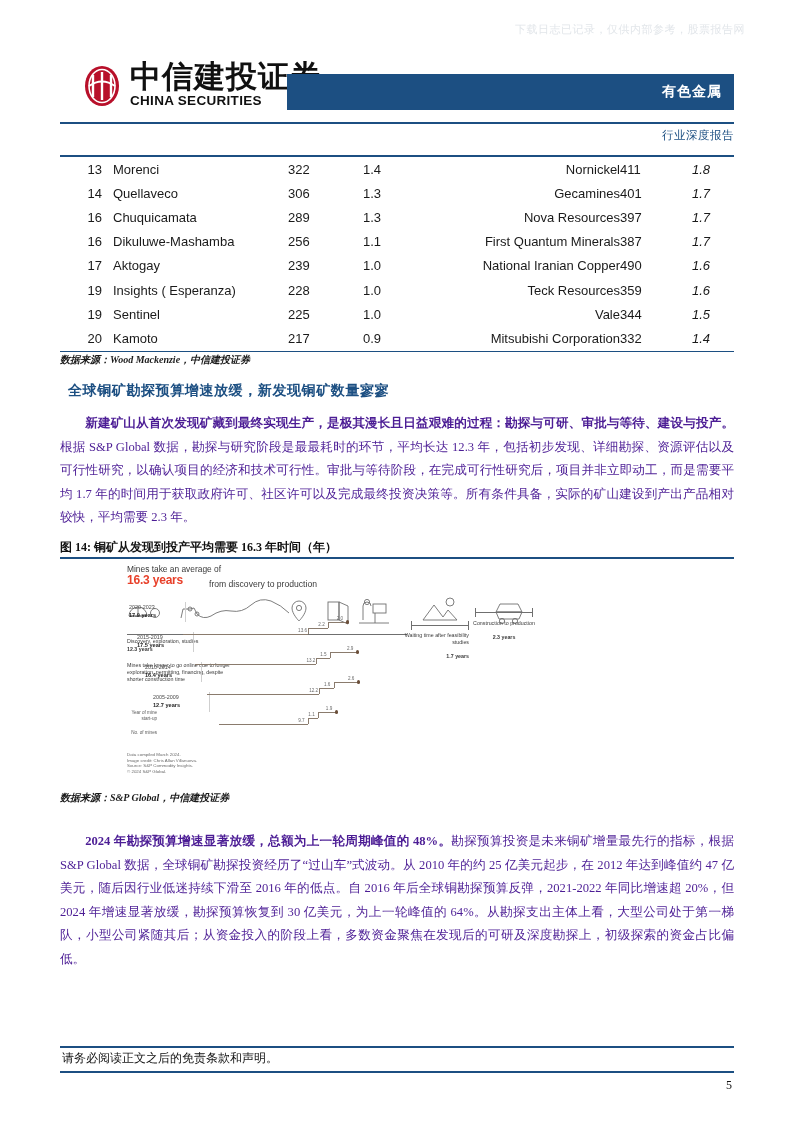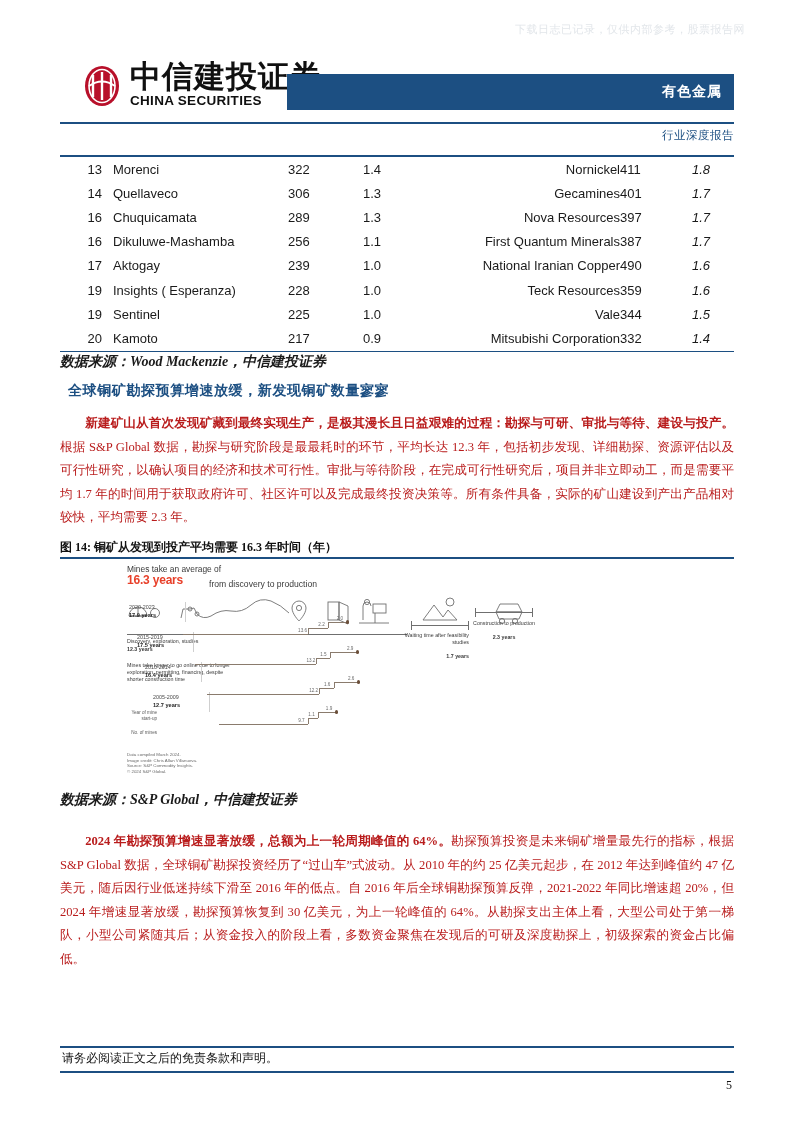--- a/index.html
+++ b/index.html
@@ -42,31 +42,31 @@
   table.data td{padding:4.6px 0;vertical-align:middle;white-space:nowrap;}
   .c-rank{width:42px;text-align:right;padding-right:11px !important;}
   .c-mine{width:175px;text-align:left;}
   .c-val{width:75px;text-align:left;}
   .c-share{width:62px;text-align:left;}
   .c-comp{width:195px;text-align:right;margin-left:42px;}
   .c-val2{width:72px;text-align:left;}
   .c-share2{text-align:left;font-style:italic;}
 
   .src{font-family:"Liberation Serif",serif;font-style:italic;font-weight:bold;
-    font-size:14px;color:#1a1a1a;}
+    font-size:10px;color:#1a1a1a;}
   .src-note{position:absolute;left:60px;top:341px;}
 
   
   .sec-head{position:absolute;left:68px;top:370px;
     font-family:"Liberation Sans",sans-serif;font-size:14px;font-weight:bold;
     color:#1c4f82;letter-spacing:.6px;}
 
   
   .para{position:absolute;font-family:"Liberation Serif","DejaVu Serif",serif;
-    font-size:12.6px;line-height:23.5px;color:#b91c1c;text-align:justify;
+    font-size:12.6px;line-height:23.5px;color:#4c1d95;text-align:justify;
     text-justify:inter-ideograph;text-indent:2em;}
   .para b{font-weight:bold;}
   #para1{left:60px;top:400px;width:674px;}
   #para2{left:60px;top:818px;width:674px;}
 
   
   .fig-cap{position:absolute;left:60px;top:527px;
     font-family:"Liberation Serif",serif;font-size:12px;font-weight:bold;color:#111;}
   .fig-rule{position:absolute;left:60px;top:545px;width:674px;height:1.6px;background:#1c4f82;}
   .fig-box{position:absolute;left:60px;top:547px;width:674px;height:225px;background:#fff;}
@@ -327,20 +327,20 @@
       <div class="credits">
           <div>Data compiled March 2024.</div>
           <div>Image credit: Chris Allan Villanueva.</div>
           <div>Source: S&amp;P Commodity Insights.</div>
           <div>© 2024 S&amp;P Global.</div>
         </div>
     </div>
   </div>
   <div class="src fig-src">数据来源：S&amp;P Global，中信建投证券</div>
 
-  <div class="para" id="para2"><b>2024 年勘探预算增速显著放缓，总额为上一轮周期峰值的 64%。</b>勘探预算投资是未来铜矿增量最先行的指标，根据 S&amp;P Global 数据，全球铜矿勘探投资经历了“过山车”式波动。从 2010 年的约 25 亿美元起步，在 2012 年达到峰值约 47 亿美元，随后因行业低迷持续下滑至 2016 年的低点。自 2016 年后全球铜勘探预算反弹，2021-2022 年同比增速超 20%，但 2024 年增速显著放缓，勘探预算恢复到 30 亿美元，为上一轮峰值的 64%。从勘探支出主体上看，大型公司处于第一梯队，小型公司紧随其后；从资金投入的阶段上看，多数资金聚焦在发现后的可研及深度勘探上，初级探索的资金占比偏低。</div>
+  <div class="para" id="para2"><b>2024 年勘探预算增速显著放缓，总额为上一轮周期峰值的 48%。</b>勘探预算投资是未来铜矿增量最先行的指标，根据 S&amp;P Global 数据，全球铜矿勘探投资经历了“过山车”式波动。从 2010 年的约 25 亿美元起步，在 2012 年达到峰值约 47 亿美元，随后因行业低迷持续下滑至 2016 年的低点。自 2016 年后全球铜勘探预算反弹，2021-2022 年同比增速超 20%，但 2024 年增速显著放缓，勘探预算恢复到 30 亿美元，为上一轮峰值的 64%。从勘探支出主体上看，大型公司处于第一梯队，小型公司紧随其后；从资金投入的阶段上看，多数资金聚焦在发现后的可研及深度勘探上，初级探索的资金占比偏低。</div>
 
   <div class="foot-rule-top"></div>
   <div class="foot-text">请务必阅读正文之后的免责条款和声明。</div>
   <div class="foot-rule-bot"></div>
   <div class="page-no">5</div>
 
 </div>
 
 </body></html>

